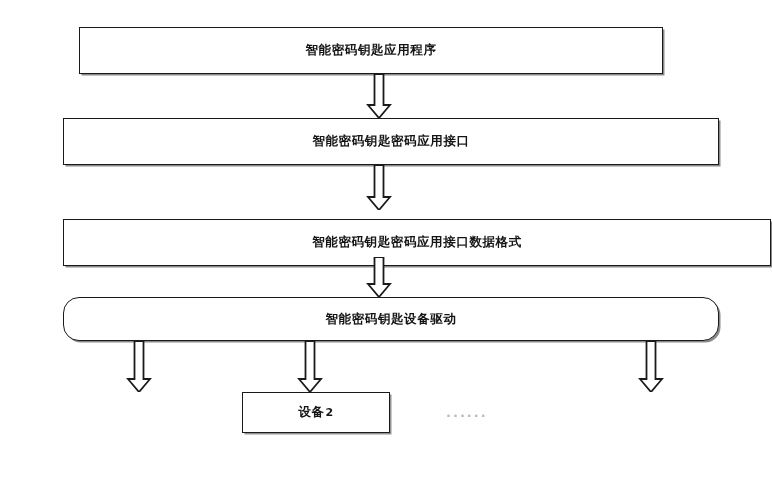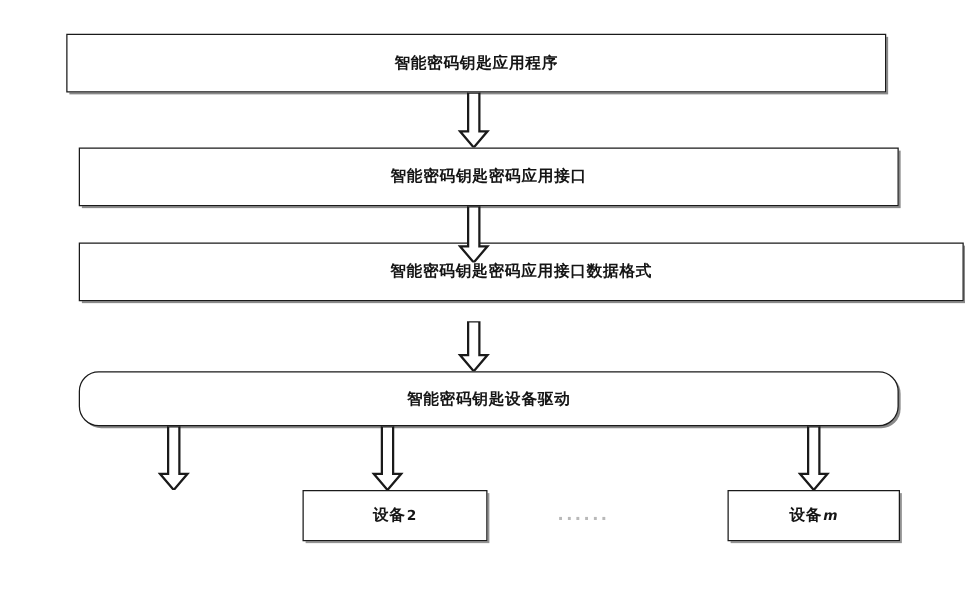--- a/index.html
+++ b/index.html
@@ -80,27 +80,27 @@
     color: #b9b9b9;
     white-space: nowrap;
     line-height: 1;
   }
 </style>
 </head>
 <body>
 
 <div id="canvas">
 
-<div class="layer-box" style="left: 53px; top: 27px; width: 656px; height: 47px;">
+<div class="layer-box" style="left: 79px; top: 27px; width: 584px; height: 47px;">
       <div class="layer-label">智能密码钥匙应用程序</div>
     </div>
     <div class="layer-box" style="left: 63px; top: 118px; width: 656px; height: 47px;">
       <div class="layer-label">智能密码钥匙密码应用接口</div>
     </div>
-    <div class="layer-box" style="left: 63px; top: 194px; width: 708px; height: 47px;">
+    <div class="layer-box" style="left: 63px; top: 219px; width: 708px; height: 47px;">
       <div class="layer-label">智能密码钥匙密码应用接口数据格式</div>
     </div>
     <div class="layer-box" style="left: 63px; top: 297px; width: 656px; height: 44px; border-radius: 16px;">
       <div class="layer-label">智能密码钥匙设备驱动</div>
     </div>
     <div class="arrow" style="left: 366px; top: 74px;">
       <svg width="26" height="44" viewBox="0 0 26 44">
         <polygon points="8.5,0 17.5,0 17.5,31 24,31 13,44 2,31 8.5,31" fill="#ffffff" stroke="#1a1a1a" stroke-width="1.8" stroke-linejoin="miter"></polygon>
       </svg>
     </div>
@@ -125,17 +125,14 @@
       </svg>
     </div>
     <div class="arrow" style="left: 638px; top: 341px;">
       <svg width="26" height="51" viewBox="0 0 26 51">
         <polygon points="8.5,0 17.5,0 17.5,38 24,38 13,51 2,38 8.5,38" fill="#ffffff" stroke="#1a1a1a" stroke-width="1.8" stroke-linejoin="miter"></polygon>
       </svg>
     </div>
     <div class="device-box" style="left: 242px; top: 392px; width: 148px; height: 41px;">
       <div class="device-label"><span>设备</span><span class="idx">2</span></div>
     </div>
-    <div class="device-box" style="left: 582px; top: 392px; width: 138px; height: 41px;">
-      <div class="device-label"><span>设备</span><span class="idx-italic">m</span></div>
-    </div>
     <div class="ellipsis" style="left: 446px; top: 406px;">......</div>
   </div>
 
 </body></html>

